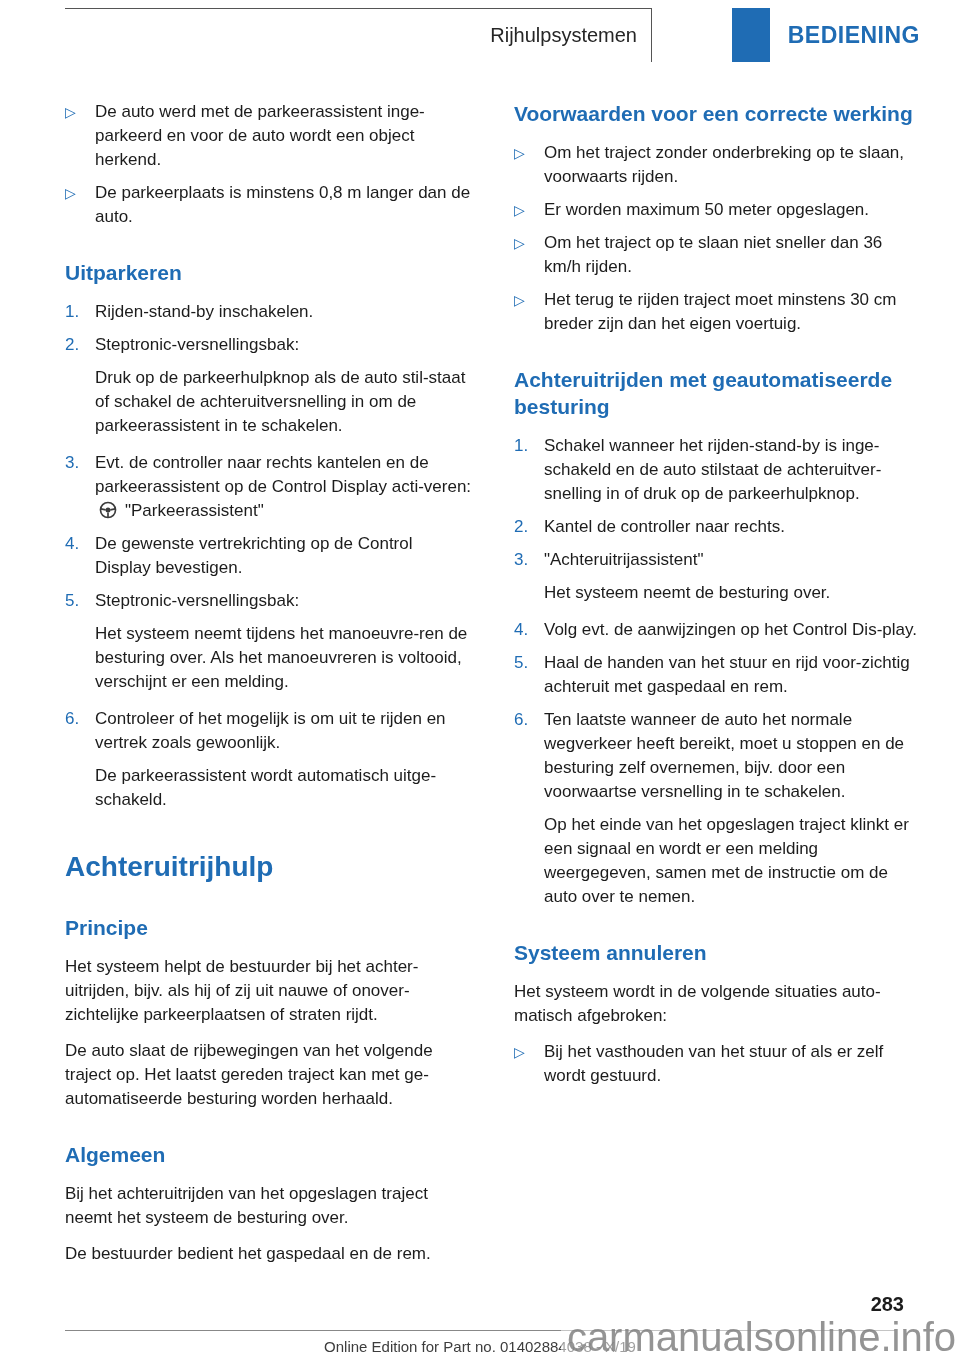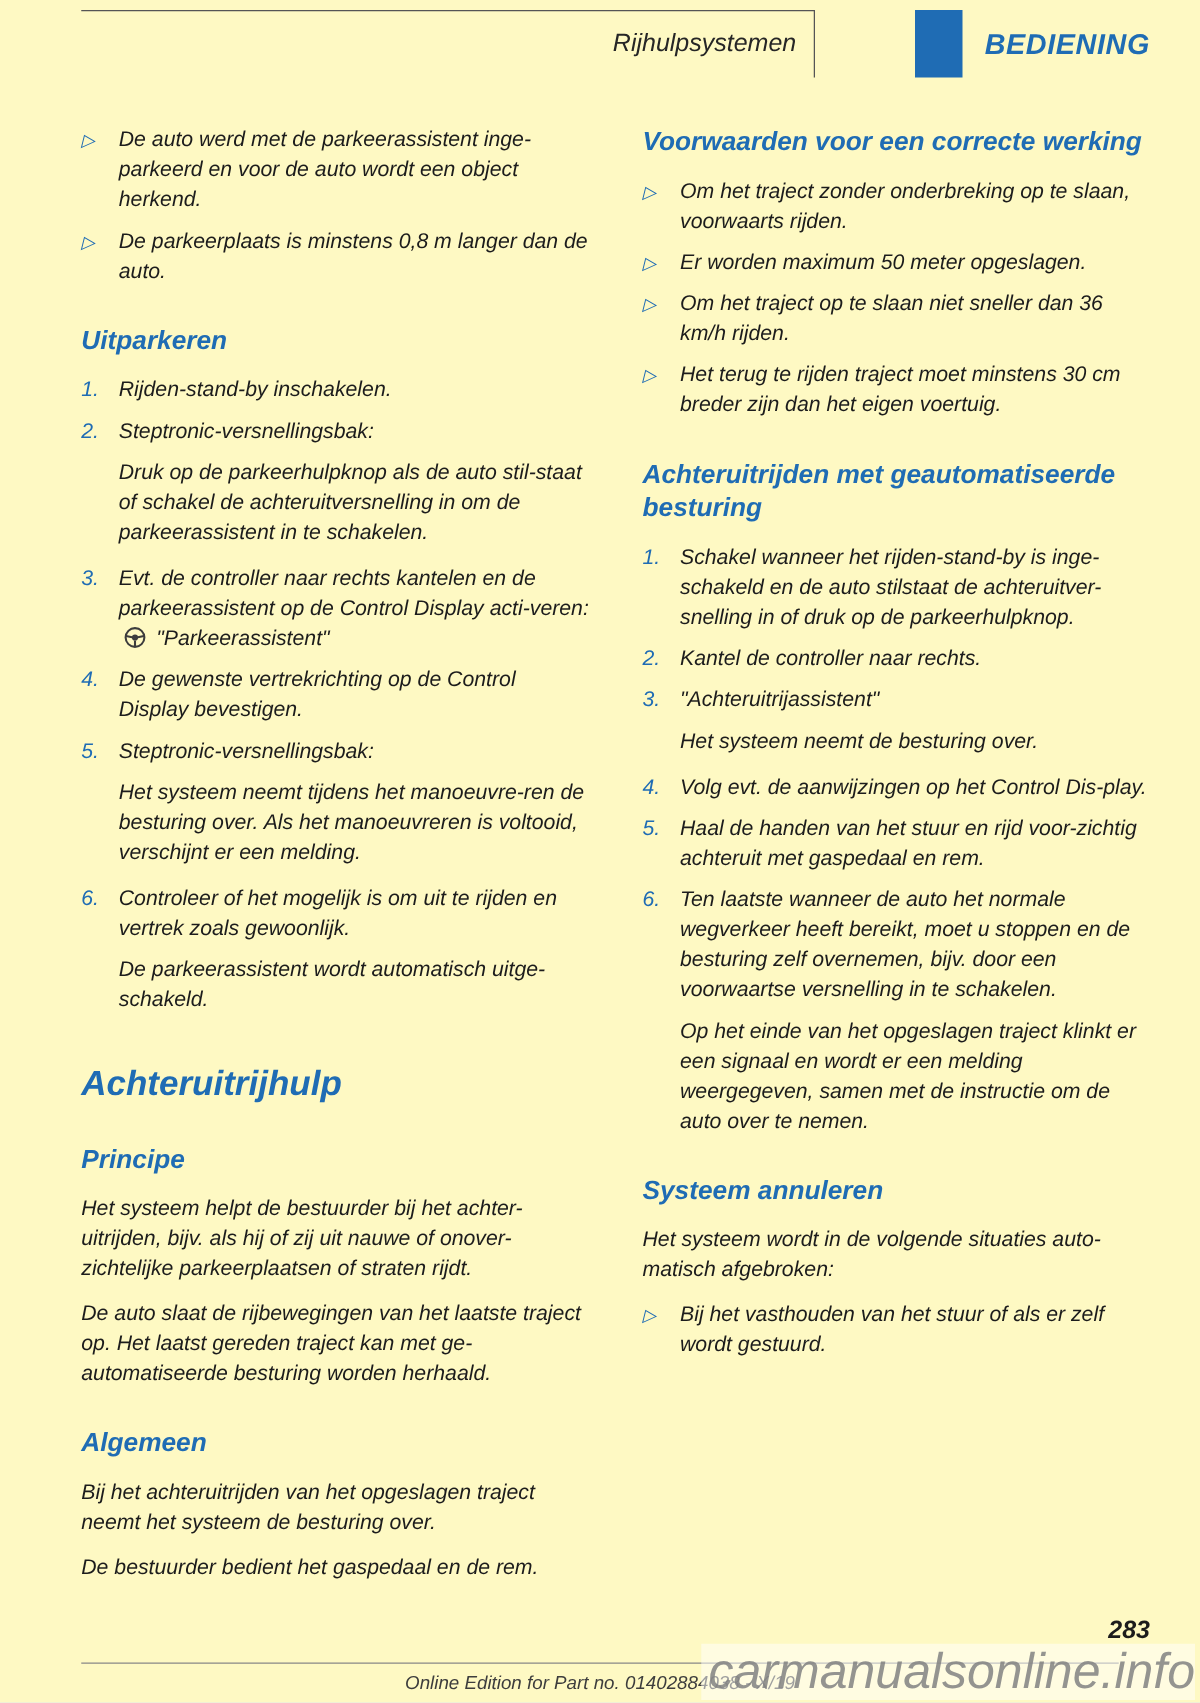--- a/index.html
+++ b/index.html
@@ -2,25 +2,24 @@
 <html><head>
 <meta charset="utf-8">
 <style>
   * { margin: 0; padding: 0; box-sizing: border-box; }
   html, body { background: #e8e8e8; }
   .page {
     position: relative;
     width: 960px;
     height: 1362px;
     margin: 0 auto;
-    background: #fef9c3;
+    background: #ffffff;
     font-family: "Liberation Sans", sans-serif;
     color: #1c1c1c;
     overflow: hidden;
-    font-style: italic;
   }
 
   
   .header {
     position: absolute;
     top: 8px; left: 65px; right: 40px;
     height: 54px;
     display: flex;
   }
   .header-chapter {
@@ -88,21 +87,21 @@
   .inline-icon {
     display: inline-block;
     width: 20px; height: 20px;
     vertical-align: -4px;
     margin: 0 7px 0 3px;
   }
 
   
   .page-number {
     position: absolute;
-    right: 40px; bottom: 46px;
+    right: 56px; bottom: 46px;
     font-size: 20px;
     font-weight: bold;
     color: #1c1c1c;
     margin-top: 38px;
   }
   .footer-line {
     position: absolute;
     left: 65px; right: 65px; bottom: 31px;
     border-top: 1px solid #888;
   }
@@ -191,21 +190,21 @@
         <span class="step-num">6.</span>
         <span class="step-text">Controleer of het mogelijk is om uit te rijden en vertrek zoals gewoonlijk.</span>
       </div>
 
       <p class="step-sub">De parkeerassistent wordt automatisch uitge-schakeld.</p>
 
       <h1 class="big-heading">Achteruitrijhulp</h1>
 
       <h2 class="sub-heading">Principe</h2>
       <p class="para">Het systeem helpt de bestuurder bij het achter-uitrijden, bijv. als hij of zij uit nauwe of onover-zichtelijke parkeerplaatsen of straten rijdt.</p>
-      <p class="para">De auto slaat de rijbewegingen van het laatste traject op. Het laatst gereden traject kan met ge-automatiseerde besturing worden herhaald.</p>
+      <p class="para">De auto slaat de rijbewegingen van het volgende traject op. Het laatst gereden traject kan met ge-automatiseerde besturing worden herhaald.</p>
 
       <h2 class="sub-heading">Algemeen</h2>
       <p class="para">Bij het achteruitrijden van het opgeslagen traject neemt het systeem de besturing over.</p>
       <p class="para">De bestuurder bedient het gaspedaal en de rem.</p>
 
     </section>
 
     <section class="col">
 
       <h2 class="sub-heading">Voorwaarden voor een correcte werking</h2>

